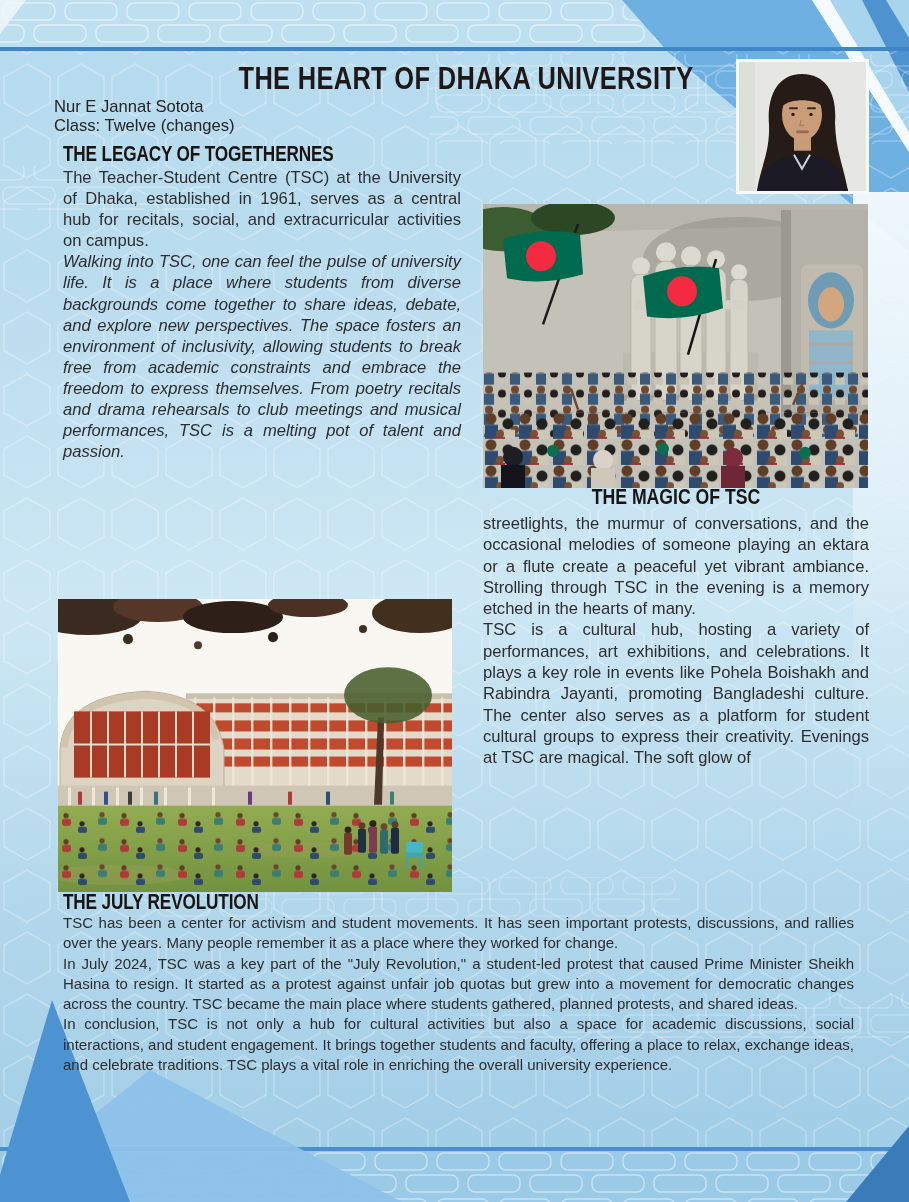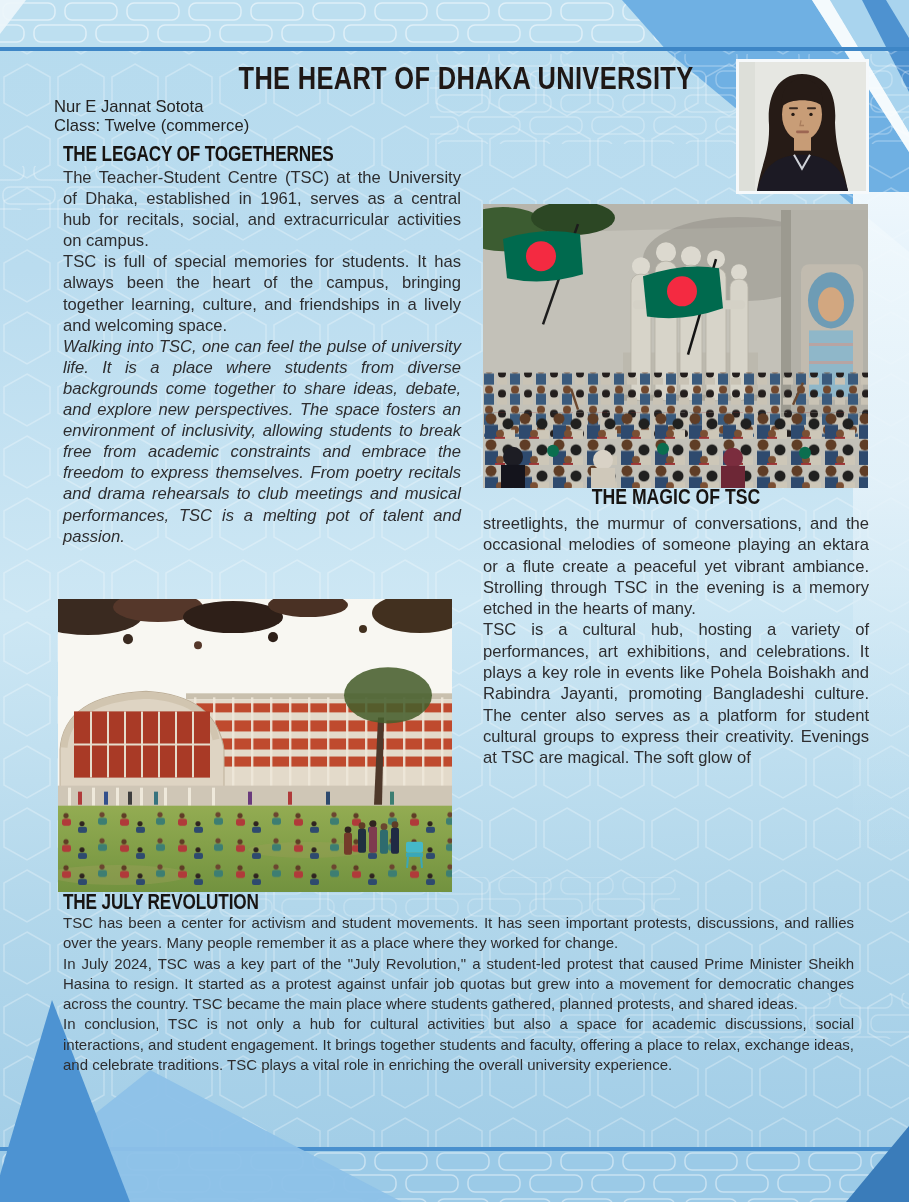--- a/index.html
+++ b/index.html
@@ -84,21 +84,21 @@
     <rect x="0" y="1151" width="909" height="51" fill="url(#rr)" opacity=".75"></rect>
     <polygon points="846,1202 909,1126 909,1202" fill="#3a7cba"></polygon>
 
     <polygon points="-16,1202 150,1070 402,1202" fill="#8dc1e8" opacity=".95"></polygon>
     <polygon points="-8,1202 52,1000 130,1202" fill="#4d93d2"></polygon>
   </svg>
 
   <h1 class="page-title">THE HEART OF DHAKA UNIVERSITY</h1>
   <div class="author">
     <div>Nur E Jannat Sotota</div>
-    <div>Class: Twelve (commerce)</div>
+    <div>Class: Twelve (changes)</div>
   </div>
 
   <figure class="portrait">
     <svg viewBox="0 0 127 128" preserveAspectRatio="none">
       <rect width="127" height="128" fill="#e6e7e2"></rect>
       <rect width="16" height="128" fill="#dddfd9"></rect>
       <path d="M63,12 C36,12 28,38 30,62 C31,90 22,102 18,128 L109,128 C104,100 97,90 96,60 C98,36 90,12 63,12 Z" fill="#261b16"></path>
       <path d="M18,128 C24,102 40,92 63,92 C86,92 103,102 109,128 Z" fill="#1c1a24"></path>
       <path d="M55,92 L63,106 L71,92" fill="none" stroke="#cfd2d8" stroke-width="2"></path>
       <rect x="55" y="72" width="17" height="16" fill="#c79c76"></rect>
@@ -109,21 +109,20 @@
       <circle cx="54" cy="52" r="1.7" fill="#241a14"></circle>
       <circle cx="72" cy="52" r="1.7" fill="#241a14"></circle>
       <path d="M62,58 L61,63 L65,63" fill="none" stroke="#a97d5c" stroke-width="1.3"></path>
       <rect x="57" y="68" width="13" height="2.6" rx="1.3" fill="#9c6652"></rect>
     </svg>
   </figure>
 
   <h2 class="sec legacy-head">THE LEGACY OF TOGETHERNES</h2>
   <div class="col left-col">
     <p>The Teacher-Student Centre (TSC) at the University of Dhaka, established in 1961, serves as a central hub for recitals, social, and extracurricular activities on campus.</p>
-    <p>TSC is full of special memories for students. It has always been the heart of the campus, bringing together learning, culture, and friendships in a lively and welcoming space.</p>
     <p class="gap">Walking into TSC, one can feel the pulse of university life. It is a place where students from diverse backgrounds come together to share ideas, debate, and explore new perspectives. The space fosters an environment of inclusivity, allowing students to break free from academic constraints and embrace the freedom to express themselves. From poetry recitals and drama rehearsals to club meetings and musical performances, TSC is a melting pot of talent and passion.</p>
   </div>
 
   <figure class="protest">
     <svg viewBox="0 0 385 283" preserveAspectRatio="none">
       <defs>
         <pattern id="crowdA" width="26" height="20" patternUnits="userSpaceOnUse">
           <circle cx="6" cy="5" r="4" fill="#70482e"></circle>
             <rect x="1" y="9" width="10" height="11" fill="#3a5a7c"></rect>
           <circle cx="19" cy="9" r="4" fill="#241f1e"></circle>

